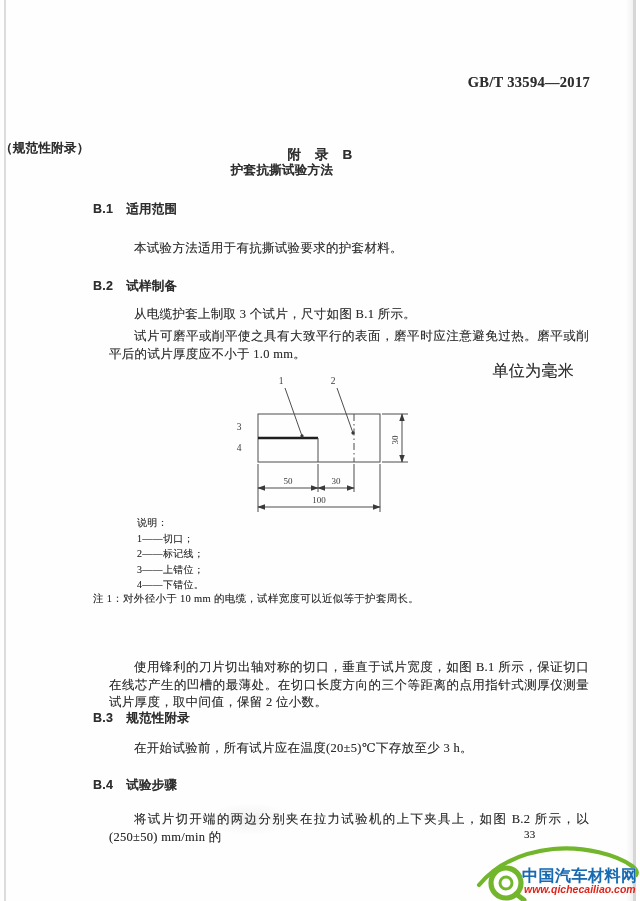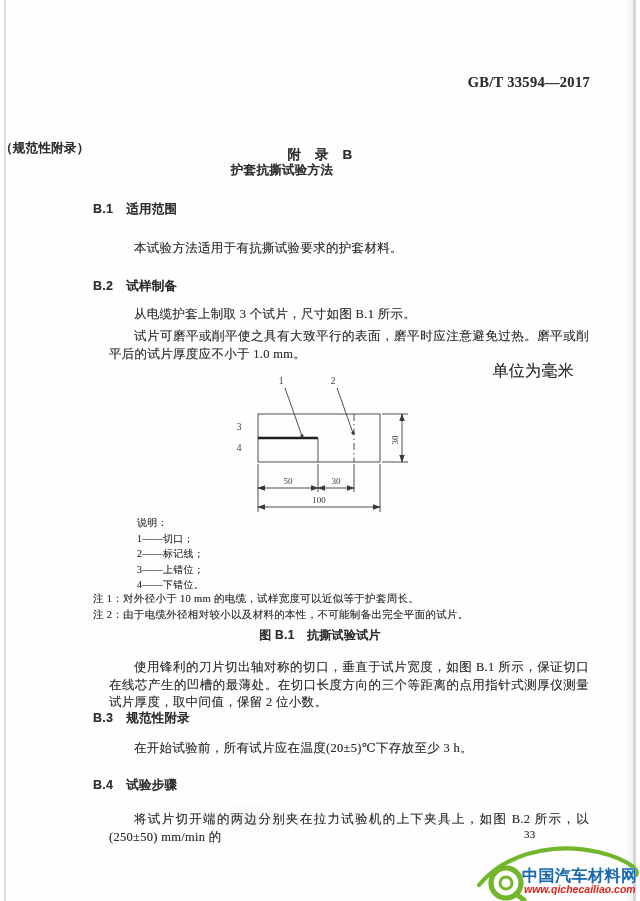--- a/index.html
+++ b/index.html
@@ -128,24 +128,22 @@
   <div class="txt serif legend">
     <div>说明：</div>
     <div>1——切口；</div>
     <div>2——标记线；</div>
     <div>3——上错位；</div>
     <div>4——下错位。</div>
   </div>
 
   <div class="txt serif fig-notes">
     <div>注 1：对外径小于 10 mm 的电缆，试样宽度可以近似等于护套周长。</div>
-    <div>注 2：由于电缆外径相对较小以及材料的本性，不可能制备出完全平面的试片。</div>
   </div>
 
-  <div class="txt sans fig-caption">图 B.1　抗撕试验试片</div>
 
   <div class="txt serif para p-b2c">使用锋利的刀片切出轴对称的切口，垂直于试片宽度，如图 B.1 所示，保证切口在线芯产生的凹槽的最薄处。在切口长度方向的三个等距离的点用指针式测厚仪测量试片厚度，取中间值，保留 2 位小数。</div>
 
   <div class="txt sans heading h-b3">B.3　规范性附录</div>
   <div class="txt serif para p-b3">在开始试验前，所有试片应在温度(20±5)℃下存放至少 3 h。</div>
 
   <div class="txt sans heading h-b4">B.4　试验步骤</div>
   <div class="txt serif para p-b4">将试片切开端的两边分别夹在拉力试验机的上下夹具上，如图 B.2 所示，以(250±50) mm/min 的</div>
 
   <div class="txt serif page-num">33</div>

